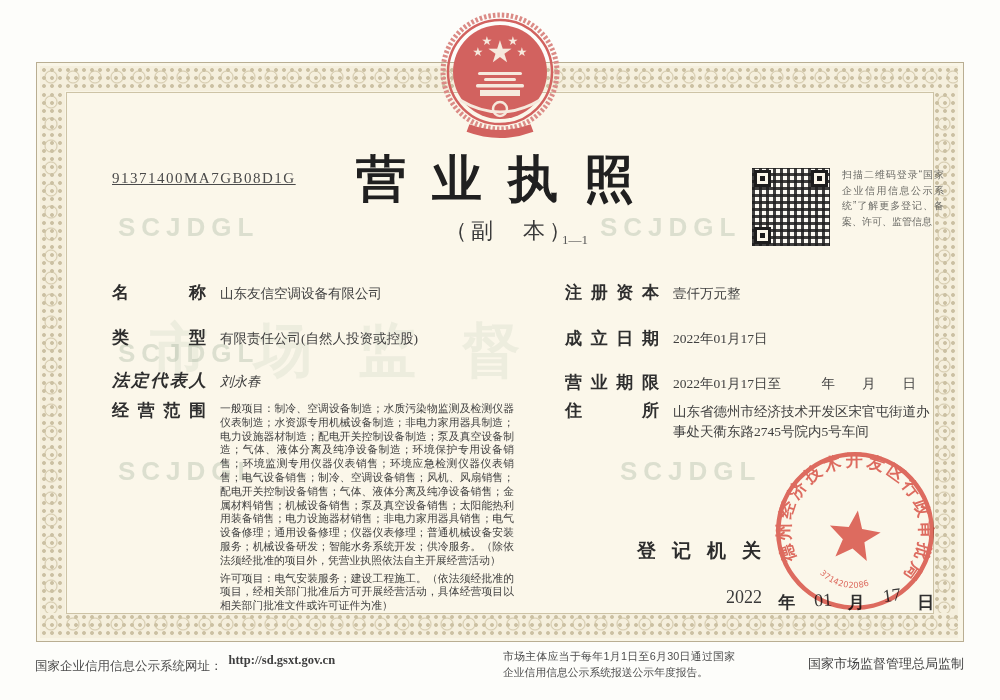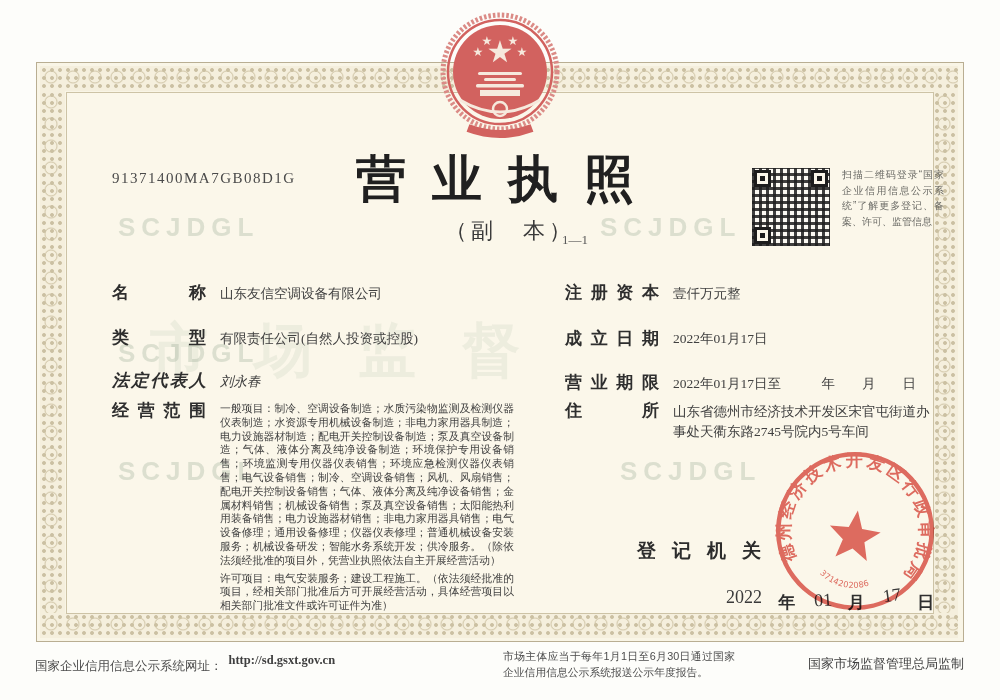--- a/index.html
+++ b/index.html
@@ -35,21 +35,21 @@
 
   
   .wm{position:absolute;color:rgba(150,170,145,0.30);font-weight:bold;
       font-size:26px;letter-spacing:6px;pointer-events:none;}
   .wm-ghost{position:absolute;color:rgba(140,165,140,0.12);font-weight:bold;
       font-size:58px;letter-spacing:46px;pointer-events:none;white-space:nowrap;}
 
   
   .credit-block{position:absolute;left:112px;top:160px;}
   .credit-label{font-size:16px;font-weight:bold;color:#3b3b3b;letter-spacing:1px;}
-  .credit-code{font-size:15px;color:#4a4a4a;margin-top:10px;letter-spacing:1.5px;}
+  .credit-code{font-size:15px;color:#4a4a4a;margin-top:10px;letter-spacing:1.5px;text-decoration:underline;}
 
   .title{
     position:absolute;left:330px;top:146px;width:360px;
     font-size:50px;font-weight:900;color:#202020;letter-spacing:26px;
     text-indent:26px;white-space:nowrap;
   }
   .subtitle{
     position:absolute;left:330px;top:216px;width:360px;text-align:center;
     font-size:22px;color:#3a3a3a;letter-spacing:4px;
   }

